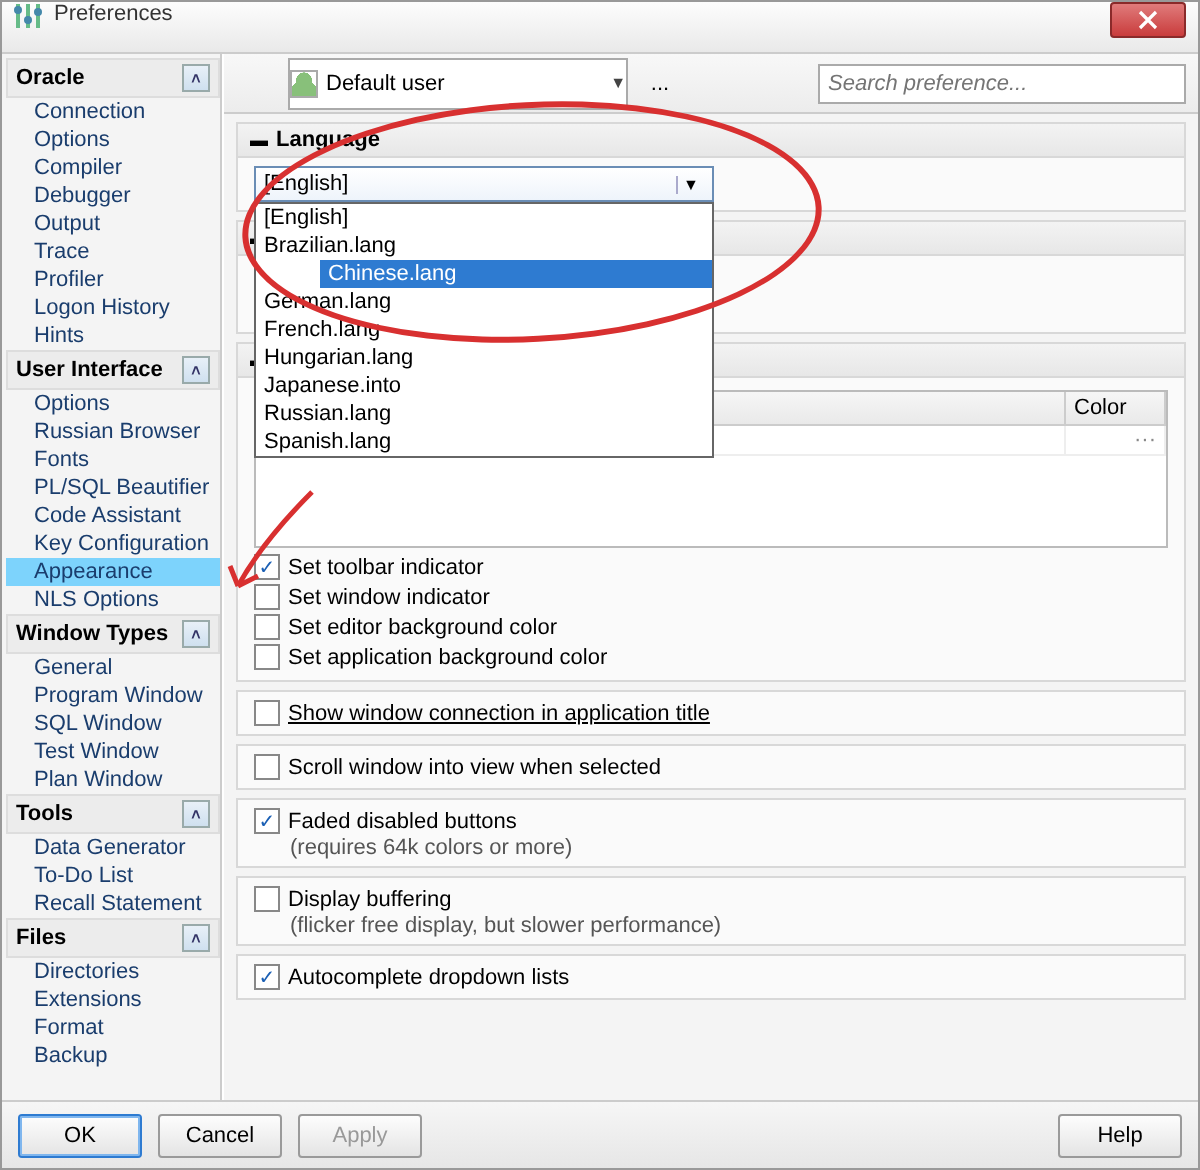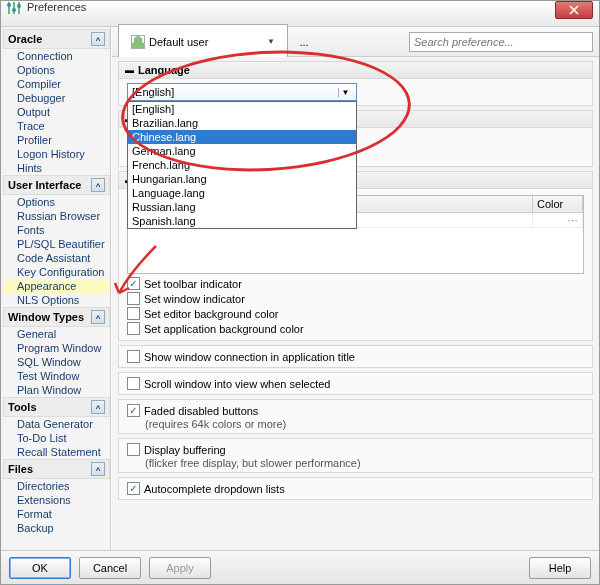--- a/index.html
+++ b/index.html
@@ -7,24 +7,24 @@
   .window { width: 600px; height: 585px; background: #f0f0f0; border: 1px solid #999; position: relative; overflow: hidden; }
   .titlebar { height: 26px; background: linear-gradient(#fdfdfd,#e9e9e9); border-bottom: 1px solid #ccc; display: flex; align-items: flex-start; padding: 0 6px; }
   .titlebar .icon { width: 14px; height: 14px; margin-right: 6px; display: inline-flex; align-items: center; }
   .titlebar .title { flex: 1; color: #333; }
   .titlebar .close { width: 38px; height: 18px; background: linear-gradient(#e07b7b,#c93c3c); border: 1px solid #8a2a2a; border-radius: 2px; color: #fff; display: flex; align-items: center; justify-content: center; }
   .body-row { display: flex; height: calc(100% - 26px - 34px); }
   .sidebar { width: 110px; background: #f4f4f4; border-right: 1px solid #ccc; overflow-y: auto; padding: 2px 0 2px 2px; }
   .cat { font-weight: bold; background: #ececec; padding: 2px 4px; display: flex; align-items: center; justify-content: space-between; border: 1px solid #ddd; }
   .cat .expander { width: 14px; height: 14px; border: 1px solid #9aa; background: linear-gradient(#e8f0f8,#cfe0ef); display: flex; align-items: center; justify-content: center; font-size: 8px; color:#336; }
   .item { padding: 1px 4px 1px 14px; color: #1a3d6d; cursor: pointer; }
-  .item.selected { background: #fef9c3; }
+  .item.selected { background: #7dd3fc; }
   .main { flex: 1; display: flex; flex-direction: column; border-left: 1px solid #fff; }
   .toolbar { height: 30px; background: linear-gradient(#f8f8f8,#ececec); border-bottom: 1px solid #ccc; display: flex; align-items: center; padding: 0 6px; gap: 6px; }
-  .dropdown { height: 36px; border: 1px solid #aaa; background: #fff; display: flex; align-items: center; padding: 0 12px; }
+  .dropdown { height: 26px; border: 1px solid #aaa; background: #fff; display: flex; align-items: center; padding: 0 0; margin-left: 26px; }
   .dropdown .arrow { margin-left: auto; font-size: 8px; color: #444; }
   .search { margin-left: auto; width: 184px; }
   .search input { width: 100%; height: 20px; border: 1px solid #aaa; padding: 0 4px; color: #888; font-style: italic; }
   .content { flex: 1; overflow-y: auto; background: #f4f4f4; position: relative; }
   .section { margin: 4px 6px; border: 1px solid #d8d8d8; background: #fafafa; }
   .sec-head { background: linear-gradient(#f3f3f3,#e7e7e7); padding: 2px 6px; font-weight: bold; border-bottom: 1px solid #d8d8d8; display:flex; align-items:center; gap:4px;}
   .sec-body { padding: 4px 8px; }
   .chk-row { display: flex; align-items: center; gap: 4px; padding: 1px 0; }
   .chk { width: 13px; height: 13px; border: 1px solid #888; background: #fff; display: inline-flex; align-items: center; justify-content: center; font-size: 10px; color: #1a5fb4; }
   .table { border: 1px solid #bbb; background: #fff; margin: 2px 0; }
@@ -40,21 +40,21 @@
   .td.dots { width:50px; text-align:right; color:#888;}
   .buttons { height: 34px; background: linear-gradient(#f6f6f6,#e6e6e6); border-top: 1px solid #ccc; display: flex; align-items: center; padding: 0 8px; gap: 8px; }
   .btn { min-width: 62px; height: 22px; border: 1px solid #9a9a9a; background: linear-gradient(#fdfdfd,#e4e4e4); border-radius: 2px; display: flex; align-items: center; justify-content: center; cursor: pointer; }
   .btn.primary { border-color: #2e7bd1; box-shadow: 0 0 0 1px #7fb6ee inset; }
   .btn.disabled { color: #999; }
   .combo { position: relative; width: 230px; }
   .combo-field { height: 18px; border: 1px solid #6a8db5; background: linear-gradient(#fff,#eef4fb); display:flex; align-items:center; padding:0 4px; }
   .combo-field .arrow { margin-left:auto; width:14px; text-align:center; border-left:1px solid #aac; font-size:8px;}
   .combo-list { position:absolute; top:18px; left:0; right:0; border:1px solid #666; background:#fff; z-index:20; max-height: 140px; overflow:hidden;}
   .combo-list .opt { padding:1px 4px; }
-  .combo-list .opt.hl { background:#2e7bd1; color:#fff; }
+  .combo-list .opt.hl { background:#2e7bd1; color:#fff;margin-left:32px; }
   .ellipse-anno { position: absolute; left: 120px; top: 50px; width: 290px; height: 120px; border: 3px solid #d83030; border-radius: 50%; z-index: 30; pointer-events: none; transform: rotate(-3deg); }
   .arrow-anno { position:absolute; left:110px; top:240px; width:50px; height:60px; pointer-events:none; z-index:29;}
   .sub { color:#555; padding-left:18px; }
   .minus { font-size:9px; line-height:1; }
   .user-icon { width:14px; height:14px; background: radial-gradient(circle at 50% 35%, #88c07a 40%, transparent 41%), radial-gradient(circle at 50% 90%, #88c07a 55%, transparent 56%), #fff; border:1px solid #aaa; margin-right:4px;}
   .dots-btn { width:20px; text-align:center; border:1px solid transparent; }
 </style>
 </head>
 <body>
 
@@ -157,21 +157,21 @@
                 <span>[English]</span>
                 <span class="arrow">▼</span>
               </div>
               <div class="combo-list" id="lang-list">
                   <div class="opt">[English]</div>
                   <div class="opt">Brazilian.lang</div>
                   <div class="opt hl">Chinese.lang</div>
                   <div class="opt">German.lang</div>
                   <div class="opt">French.lang</div>
                   <div class="opt">Hungarian.lang</div>
-                  <div class="opt">Language.lang</div>
+                  <div class="opt">Japanese.into</div>
                   <div class="opt">Russian.lang</div>
                   <div class="opt">Spanish.lang</div>
                 </div>
             </div>
           </div>
         </div>
 
         <div class="section">
           <div class="sec-head">
             <span class="minus">▬</span>
@@ -225,21 +225,21 @@
                 <div class="chk-row">
                   <span class="chk"></span>
                   <span>Set application background color</span>
                 </div>
               </div>
           </div>
         </div>
 
         <div id="misc-sections">
             <div class="section">
-              <div class="sec-body" style="padding: 3px 8px;">
+              <div class="sec-body" style="padding: 3px 8px; text-decoration: underline;">
                 <div class="chk-row">
                   <span class="chk"></span>
                   <span>Show window connection in application title</span>
                 </div>
               </div>
             </div>
             <div class="section">
               <div class="sec-body" style="padding: 3px 8px;">
                 <div class="chk-row">
                   <span class="chk"></span>

